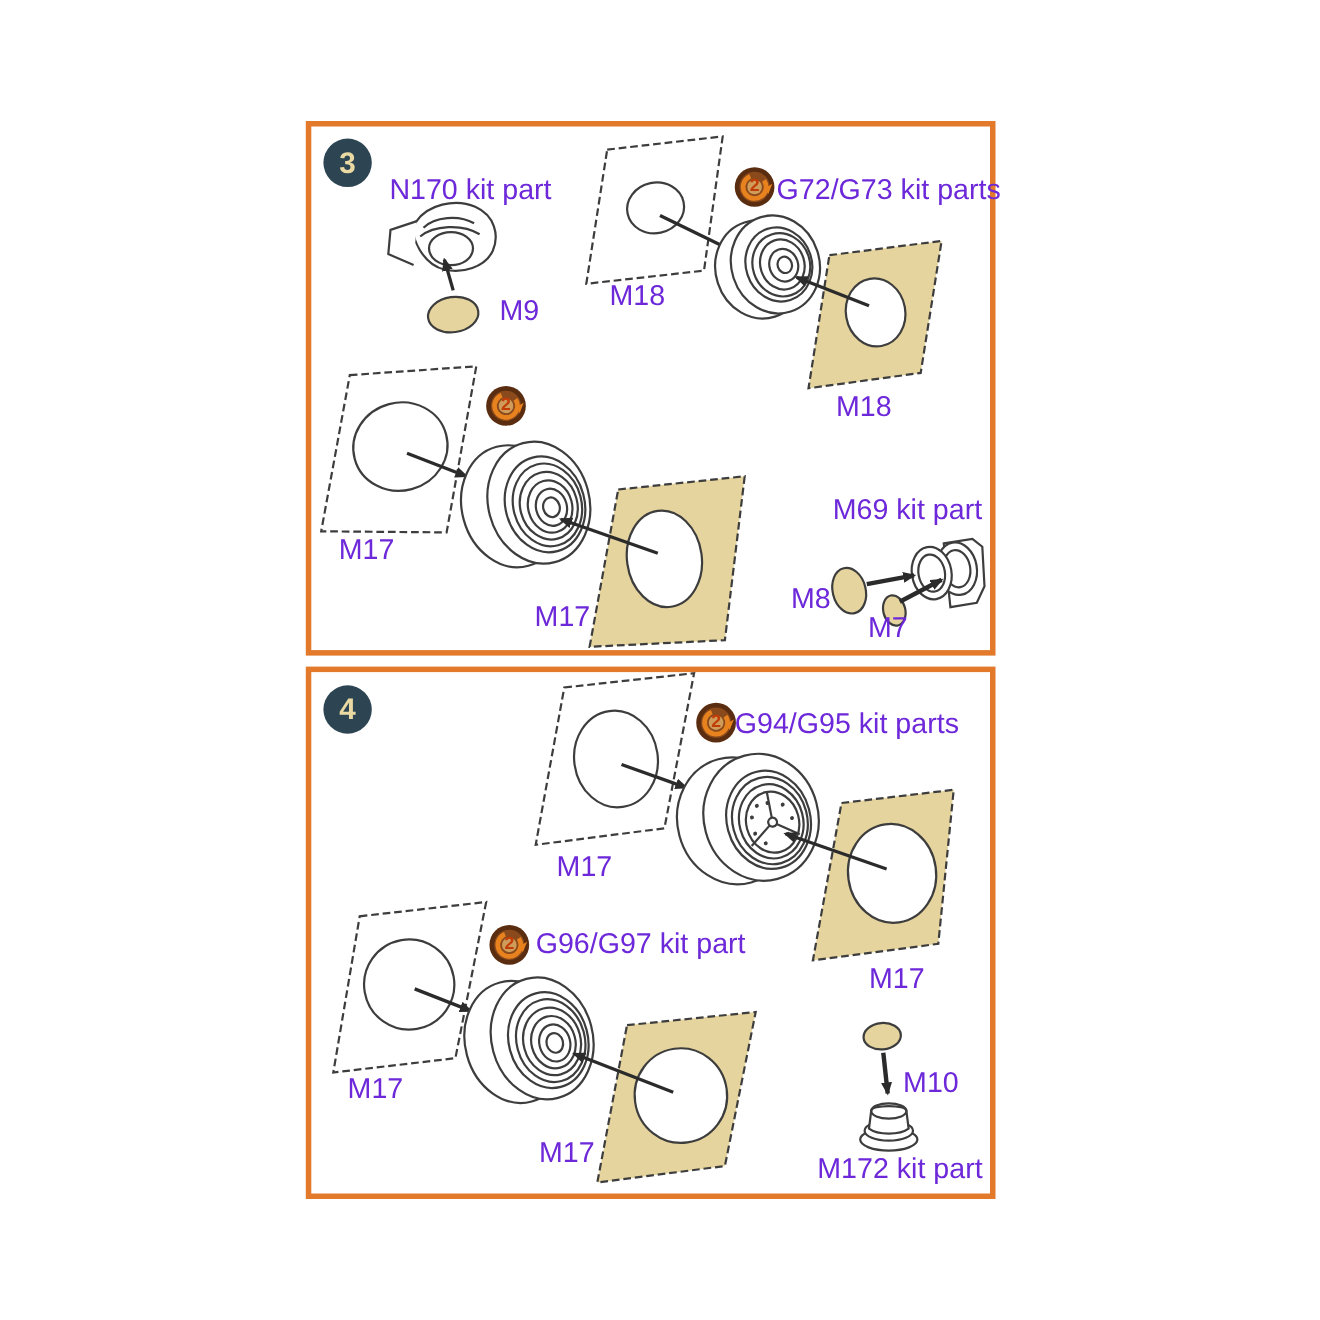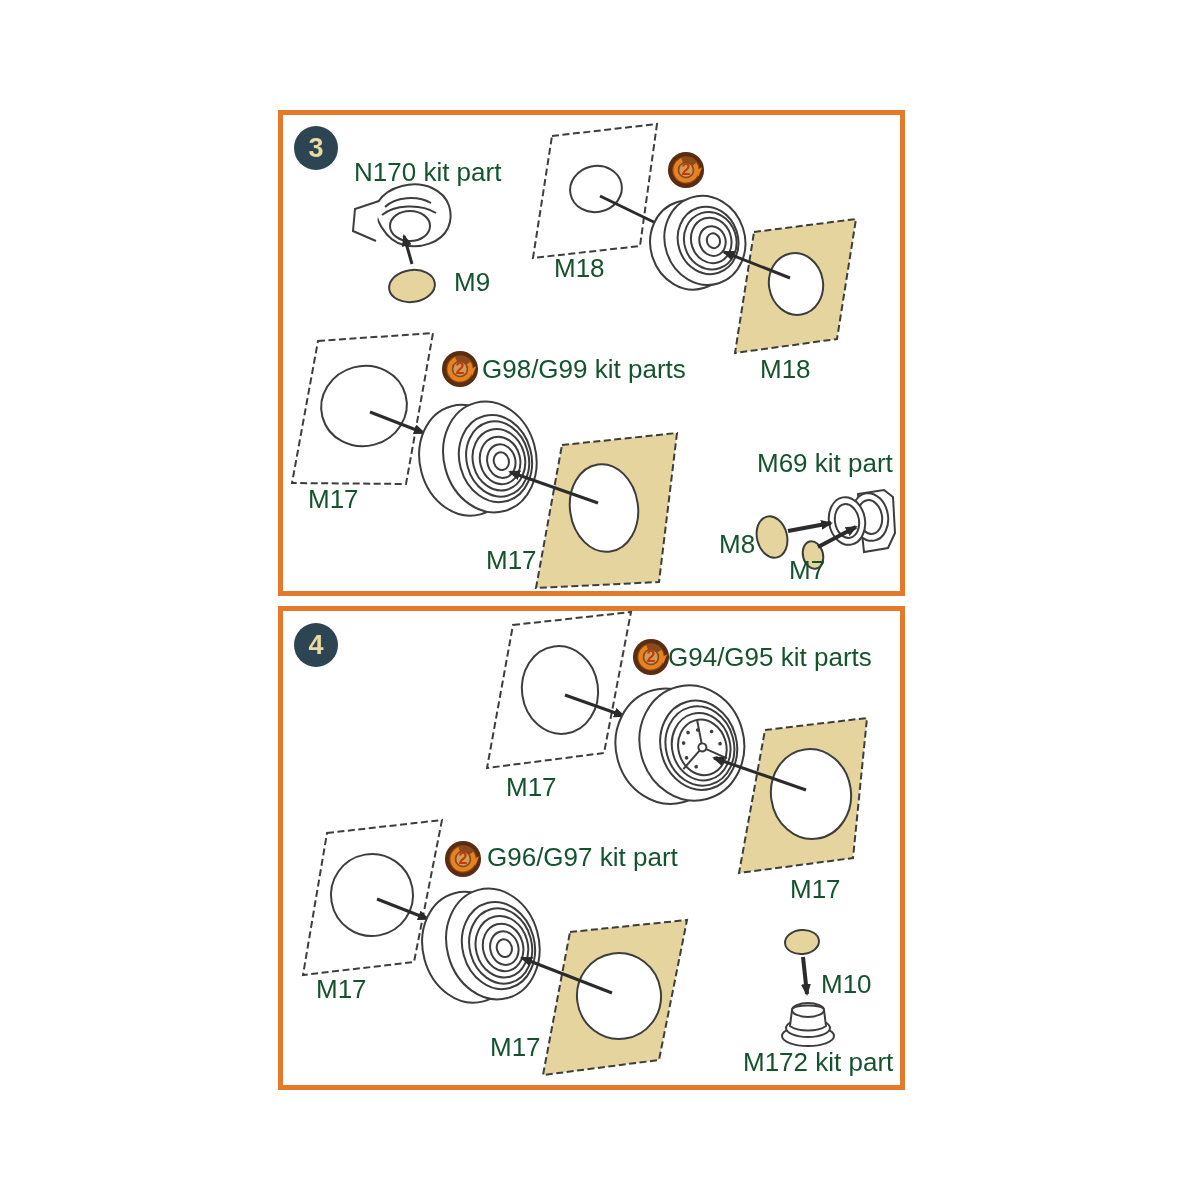--- a/index.html
+++ b/index.html
@@ -7,21 +7,21 @@
     position:relative;width:1200px;height:1200px;background:#ffffff;overflow:hidden;
     font-family:"Liberation Sans", sans-serif;color:#3f3f3f;
   }
   .panel{
     position:absolute;left:278px;width:627px;background:#ffffff;
     border:5px solid #e2792b;box-sizing:border-box;z-index:1;
   }
   #panel3{top:110px;height:486px;}
   #panel4{top:606px;height:484px;}
   #art{position:absolute;left:0;top:0;z-index:2;}
-  .lbl{position:absolute;z-index:3;font-size:26px;line-height:1.1;color:#14532d;white-space:nowrap;}
+  .lbl{position:absolute;z-index:3;font-size:26px;line-height:1.1;color:#6d28d9;white-space:nowrap;}
   .badge{
     position:absolute;z-index:3;width:44px;height:44px;border-radius:50%;
     background:#2d4553;color:#ead9a2;font-size:27px;font-weight:bold;
     display:flex;align-items:center;justify-content:center;
   }
   .xicon{position:absolute;z-index:3;width:38px;height:38px;}
   .xicon svg{display:block;}
   .xnum{
     position:absolute;left:0;top:0;width:38px;height:38px;
     display:flex;align-items:center;justify-content:center;
@@ -233,23 +233,23 @@
       <ellipse class="lnw" cx="808" cy="1036" rx="26" ry="10"></ellipse>
       <ellipse class="lnw" cx="808" cy="1028" rx="22" ry="9"></ellipse>
       <path class="lnw" d="M792,1010 C792,1004 824,1004 824,1010 L826,1026 C818,1032 798,1032 790,1026 Z"></path>
       <ellipse class="ln" cx="808" cy="1010" rx="16" ry="7"></ellipse>
     </g>
   </svg>
 
   <div class="lbl" style="left:354px;top:158px">N170 kit part</div>
   <div class="lbl" style="left:454px;top:268px">M9</div>
   <div class="lbl" style="left:554px;top:254px">M18</div>
+  <div class="lbl" style="left:706px;top:158px">G72/G73 kit parts</div>
   <div class="lbl" style="left:760px;top:355px">M18</div>
   <div class="lbl" style="left:308px;top:485px">M17</div>
-  <div class="lbl" style="left:482px;top:355px">G98/G99 kit parts</div>
   <div class="lbl" style="left:486px;top:546px">M17</div>
   <div class="lbl" style="left:757px;top:449px">M69 kit part</div>
   <div class="lbl" style="left:719px;top:530px">M8</div>
   <div class="lbl" style="left:789px;top:556px">M7</div>
 
   <div class="lbl" style="left:506px;top:773px">M17</div>
   <div class="lbl" style="left:668px;top:643px">G94/G95 kit parts</div>
   <div class="lbl" style="left:790px;top:875px">M17</div>
   <div class="lbl" style="left:316px;top:975px">M17</div>
   <div class="lbl" style="left:487px;top:843px">G96/G97 kit part</div>

